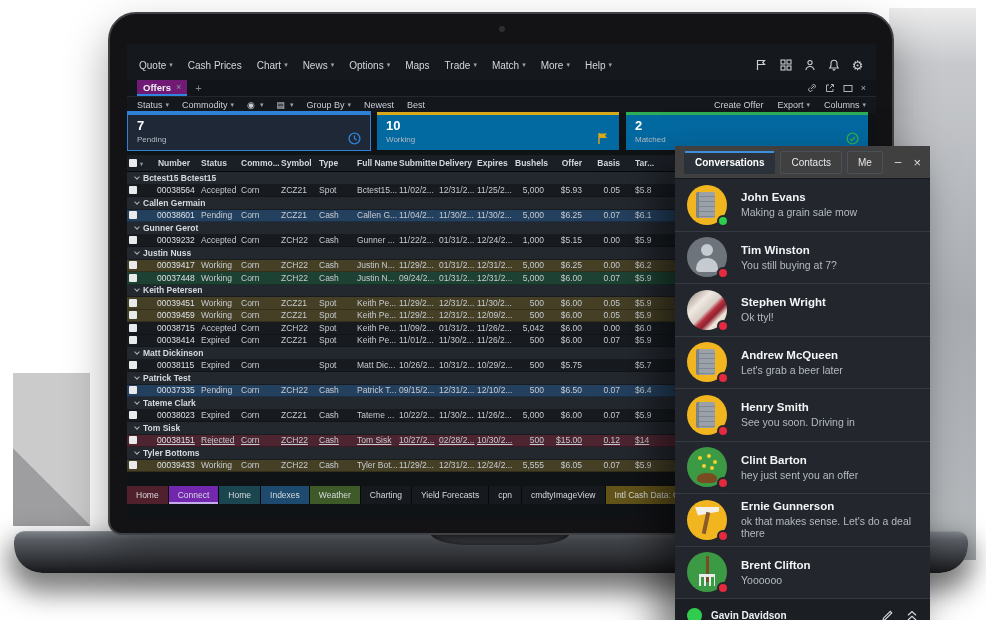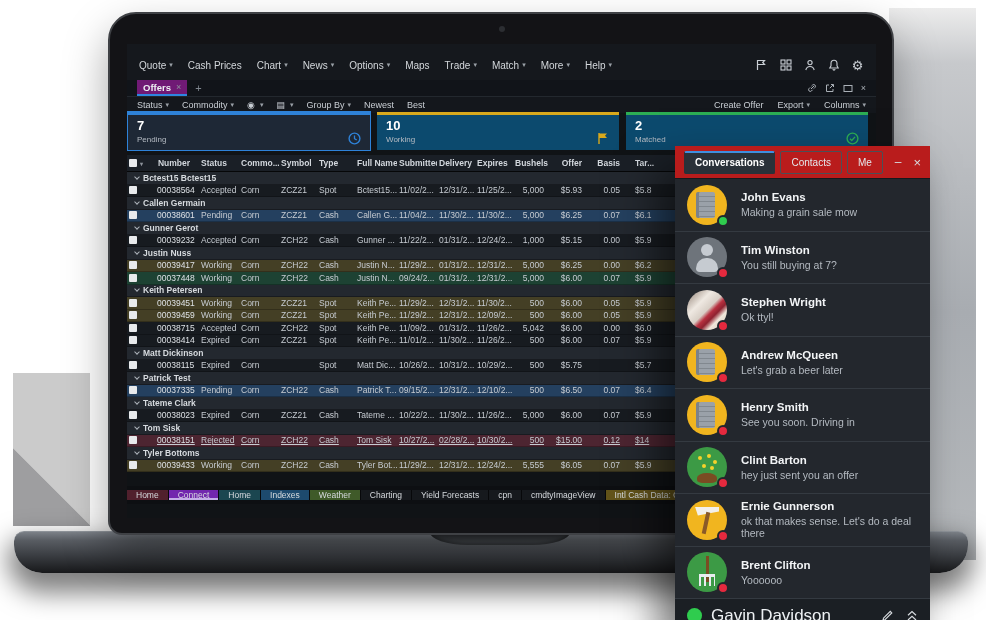--- a/index.html
+++ b/index.html
@@ -43,21 +43,21 @@
   .strip-icons svg{display:block;}
 
   .filterbar{position:absolute;left:0;top:53px;width:100%;height:16px;display:flex;align-items:center;padding:0 10px;background:#14171c;}
   .fitem{display:flex;align-items:center;margin-right:13px;font-size:9px;color:#c9ced4;white-space:nowrap;}
   .fglyph{font-size:9px;margin-right:2px;color:#c9ced4;}
   .factions{margin-left:auto;display:flex;align-items:center;}
   .factions .fitem{margin-right:0;margin-left:14px;}
 
   
   .cards{position:absolute;left:1px;top:68px;display:flex;gap:7px;}
-  .card{position:relative;width:242px;height:38px;background:#0c4a6e;border-top:3px solid #555;}
+  .card{position:relative;width:242px;height:38px;background:#0369a1;border-top:3px solid #555;}
   .card.selected{background:#1e2836;outline:1px solid #2e82d8;}
   .card-count{font-size:13px;font-weight:bold;color:#fff;padding:3px 0 0 9px;}
   .card-label{font-size:8px;color:#b5bbc3;padding:2px 0 0 9px;}
   .card-icon{position:absolute;right:9px;bottom:5px;width:13px;height:13px;}
   .card-icon svg{display:block;}
 
   
   .tablewrap{position:absolute;left:0;top:111px;width:100%;}
   .trow{display:grid;grid-template-columns:28px 44px 40px 40px 38px 38px 42px 40px 38px 38px 40px 38px 38px 1fr;
     align-items:center;height:12.5px;font-size:8.5px;color:#c6cbd1;border-bottom:1px solid rgba(0,0,0,.25);}
@@ -71,44 +71,44 @@
   .grow{display:flex;align-items:center;height:12.5px;background:#23282f;color:#d6dade;font-size:8.5px;font-weight:bold;padding-left:8px;gap:4px;border-bottom:1px solid rgba(0,0,0,.3);}
   .gchev{width:4px;height:4px;border-left:1px solid #aeb4bb;border-bottom:1px solid #aeb4bb;transform:rotate(-45deg);margin-top:-2px;}
   .hl-none{background:#171b20;}
   .hl-pending{background:#24405f;}
   .hl-working{background:#443f25;}
   .hl-green{background:#1d4233;}
   .hl-rejected{background:#4d2531;text-decoration:underline;}
   .c-number{color:#dde1e5;}
 
   
-  .btabs{position:absolute;left:0;top:442px;width:100%;height:18px;display:flex;background:#0d0f12;align-items:center;}
+  .btabs{position:absolute;left:0;top:442px;width:100%;height:18px;display:flex;background:#0d0f12;}
   .btab{display:flex;align-items:center;padding:0 9px;font-size:8.5px;color:#d6dade;border-right:1px solid #07080a;white-space:nowrap;}
   .btab.active{box-shadow:inset 0 -2px 0 #c4ade8;}
 
   
   .chat-panel{position:absolute;left:675px;top:146px;width:255px;height:486px;background:#23272d;z-index:6;
     box-shadow:-16px 22px 40px rgba(0,0,0,.55);}
-  .chat-header{height:33px;display:flex;align-items:center;gap:5px;padding:0 9px;background:#b91c1c;border-bottom:1px solid #16191d;}
+  .chat-header{height:33px;display:flex;align-items:center;gap:5px;padding:0 9px;background:#404040;border-bottom:1px solid #16191d;}
   .chat-tab{height:23px;display:flex;align-items:center;padding:0 10px;font-size:10px;color:#e4e8ec;border:1px solid #4a5057;border-radius:2px;}
   .chat-tab.active{background:#2a3139;border-color:#2a3139;border-top:2px solid #3f8fe0;color:#fff;font-weight:bold;}
   .chat-ctrls{margin-left:auto;display:flex;align-items:center;gap:12px;color:#d8dce0;}
   .minim{font-size:12px;line-height:6px;}
   .closex{font-size:13px;}
   .chat-list{height:420px;overflow:hidden;}
   .chat-item{height:52.5px;display:flex;align-items:center;padding-left:12px;border-bottom:1px solid #343a41;}
   .avatar{width:40px;height:40px;border-radius:50%;position:relative;flex:none;overflow:visible;}
   .avatar::before,.avatar::after{content:'';position:absolute;}
   .presence{position:absolute;right:-2px;bottom:-2px;width:12px;height:12px;border-radius:50%;border:2px solid #23272d;z-index:2;}
   .chat-text{margin-left:14px;}
   .chat-name{font-size:11.5px;font-weight:bold;color:#f2f4f6;margin-bottom:3px;}
   .chat-msg{font-size:10.5px;color:#b4bac1;}
   .chat-footer{height:33px;display:flex;align-items:center;background:#1b1f24;padding:0 12px;gap:9px;}
   .me-dot{width:15px;height:15px;border-radius:50%;}
-  .me-name{font-size:17px;font-weight:normal;color:#eef1f4;}
+  .me-name{font-size:10px;font-weight:bold;color:#eef1f4;}
   .foot-icons{margin-left:auto;display:flex;gap:12px;color:#d8dce0;}
   .foot-icons svg{display:block;}
 
   
   .av-elevator{background:#f1b51f;}
   .av-elevator::before{left:12px;top:7px;width:16px;height:26px;border-radius:2px;
     background:repeating-linear-gradient(180deg,#9aa1a9 0 4px,#81888f 4px 5px);box-shadow:-3px 0 0 #7b828a;}
   .av-person{background:#6e747b;}
   .av-person::before{left:14px;top:7px;width:12px;height:12px;border-radius:50%;background:#c6cbd1;}
   .av-person::after{left:9px;top:21px;width:22px;height:14px;border-radius:11px 11px 4px 4px;background:#c6cbd1;}

